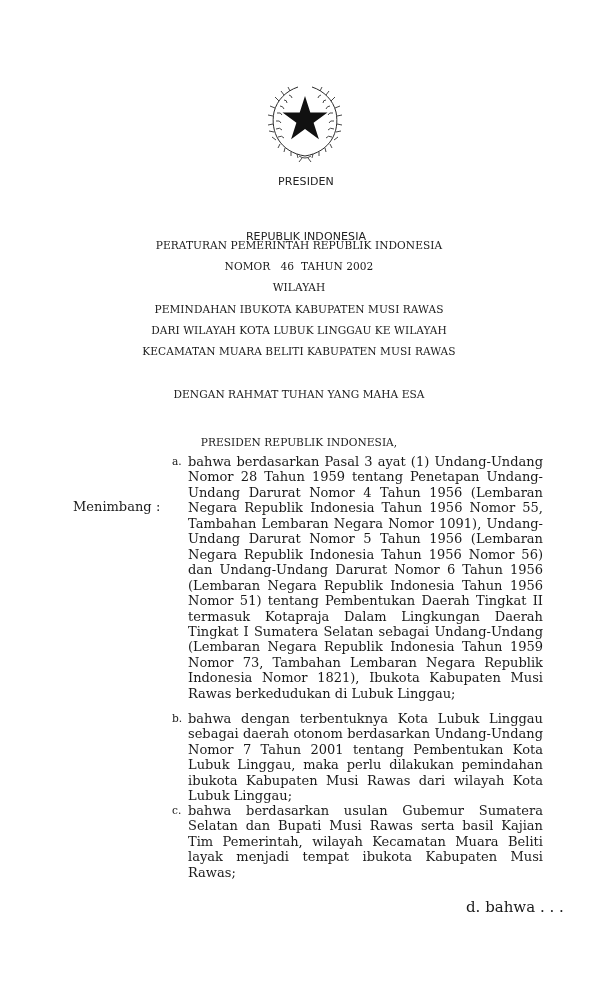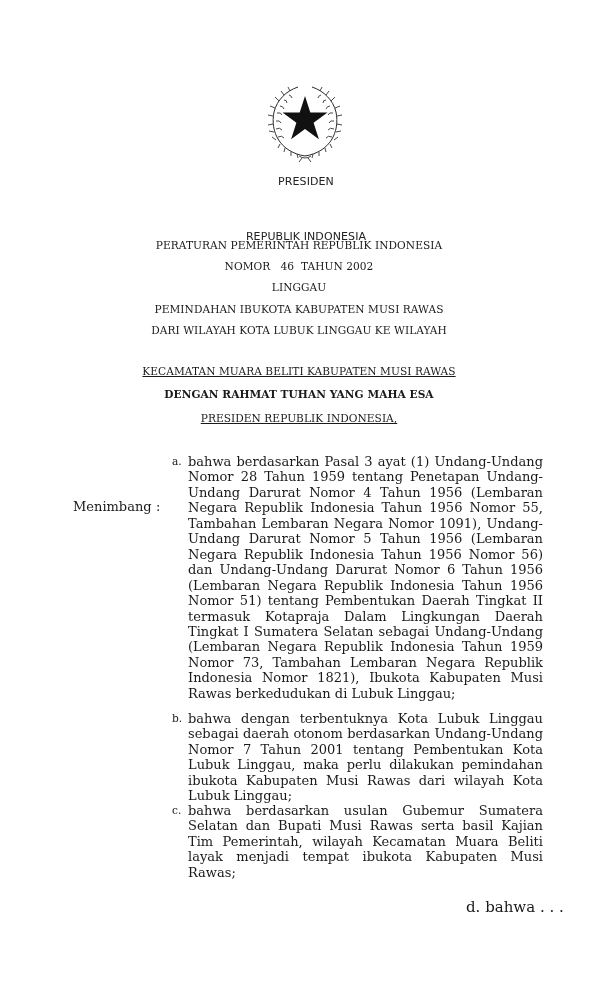--- a/index.html
+++ b/index.html
@@ -42,27 +42,27 @@
 
     <polygon fill="#111" points="39,14 44.3,30.5 61.5,30.5 47.6,40.7 52.9,57.3 39,47 25.1,57.3 30.4,40.7 16.5,30.5 33.7,30.5"></polygon>
   </svg>
 </div>
 
 <div class="seal-text" style="top:175px;">PRESIDEN</div>
 <div class="seal-text" style="top:186px;margin-top:44px;">REPUBLIK INDONESIA</div>
 
 <div class="center-line" style="top:239px;">PERATURAN PEMERINTAH REPUBLIK INDONESIA</div>
 <div class="center-line" style="top:260px;">NOMOR   46  TAHUN 2002</div>
-<div class="center-line" style="top:281px;">LINGGAU</div>
+<div class="center-line" style="top:281px;">WILAYAH</div>
 <div class="center-line" style="top:303px;">PEMINDAHAN IBUKOTA KABUPATEN MUSI RAWAS</div>
 <div class="center-line" style="top:324px;">DARI WILAYAH KOTA LUBUK LINGGAU KE WILAYAH</div>
-<div class="center-line" style="top:365px;text-decoration:underline;">KECAMATAN MUARA BELITI KABUPATEN MUSI RAWAS</div>
+<div class="center-line" style="top:345px;">KECAMATAN MUARA BELITI KABUPATEN MUSI RAWAS</div>
 
-<div class="center-line" style="top:388px;font-weight:bold;">DENGAN RAHMAT TUHAN YANG MAHA ESA</div>
-<div class="center-line" style="top:412px;text-decoration:underline;">PRESIDEN REPUBLIK INDONESIA,</div>
+<div class="center-line" style="top:388px;">DENGAN RAHMAT TUHAN YANG MAHA ESA</div>
+<div class="center-line" style="top:436px;">PRESIDEN REPUBLIK INDONESIA,</div>
 
 <div class="label" style="left:73px; top:455px;">Menimbang</div>
 <div class="label" style="left:156px; top:455px;">:</div>
 
 <div class="item-letter" style="top:455px;">a.</div>
 <div class="item" style="top:454px;">bahwa berdasarkan Pasal 3 ayat (1) Undang-Undang Nomor 28 Tahun 1959 tentang Penetapan Undang-Undang Darurat Nomor 4 Tahun 1956 (Lembaran Negara Republik Indonesia Tahun 1956 Nomor 55, Tambahan Lembaran Negara Nomor 1091), Undang-Undang Darurat Nomor 5 Tahun 1956 (Lembaran Negara Republik Indonesia Tahun 1956 Nomor 56) dan Undang-Undang Darurat Nomor 6 Tahun 1956 (Lembaran Negara Republik Indonesia Tahun 1956 Nomor 51) tentang Pembentukan Daerah Tingkat II termasuk Kotapraja Dalam Lingkungan Daerah Tingkat I Sumatera Selatan sebagai Undang-Undang (Lembaran Negara Republik Indonesia Tahun 1959 Nomor 73, Tambahan Lembaran Negara Republik Indonesia Nomor 1821), Ibukota Kabupaten Musi Rawas berkedudukan di Lubuk Linggau;</div>
 
 <div class="item-letter" style="top:712px;">b.</div>
 <div class="item" style="top:711px;">bahwa dengan terbentuknya Kota Lubuk Linggau sebagai daerah otonom berdasarkan Undang-Undang Nomor 7 Tahun 2001 tentang Pembentukan Kota Lubuk Linggau, maka perlu dilakukan pemindahan ibukota Kabupaten Musi Rawas dari wilayah Kota Lubuk Linggau;</div>
 

